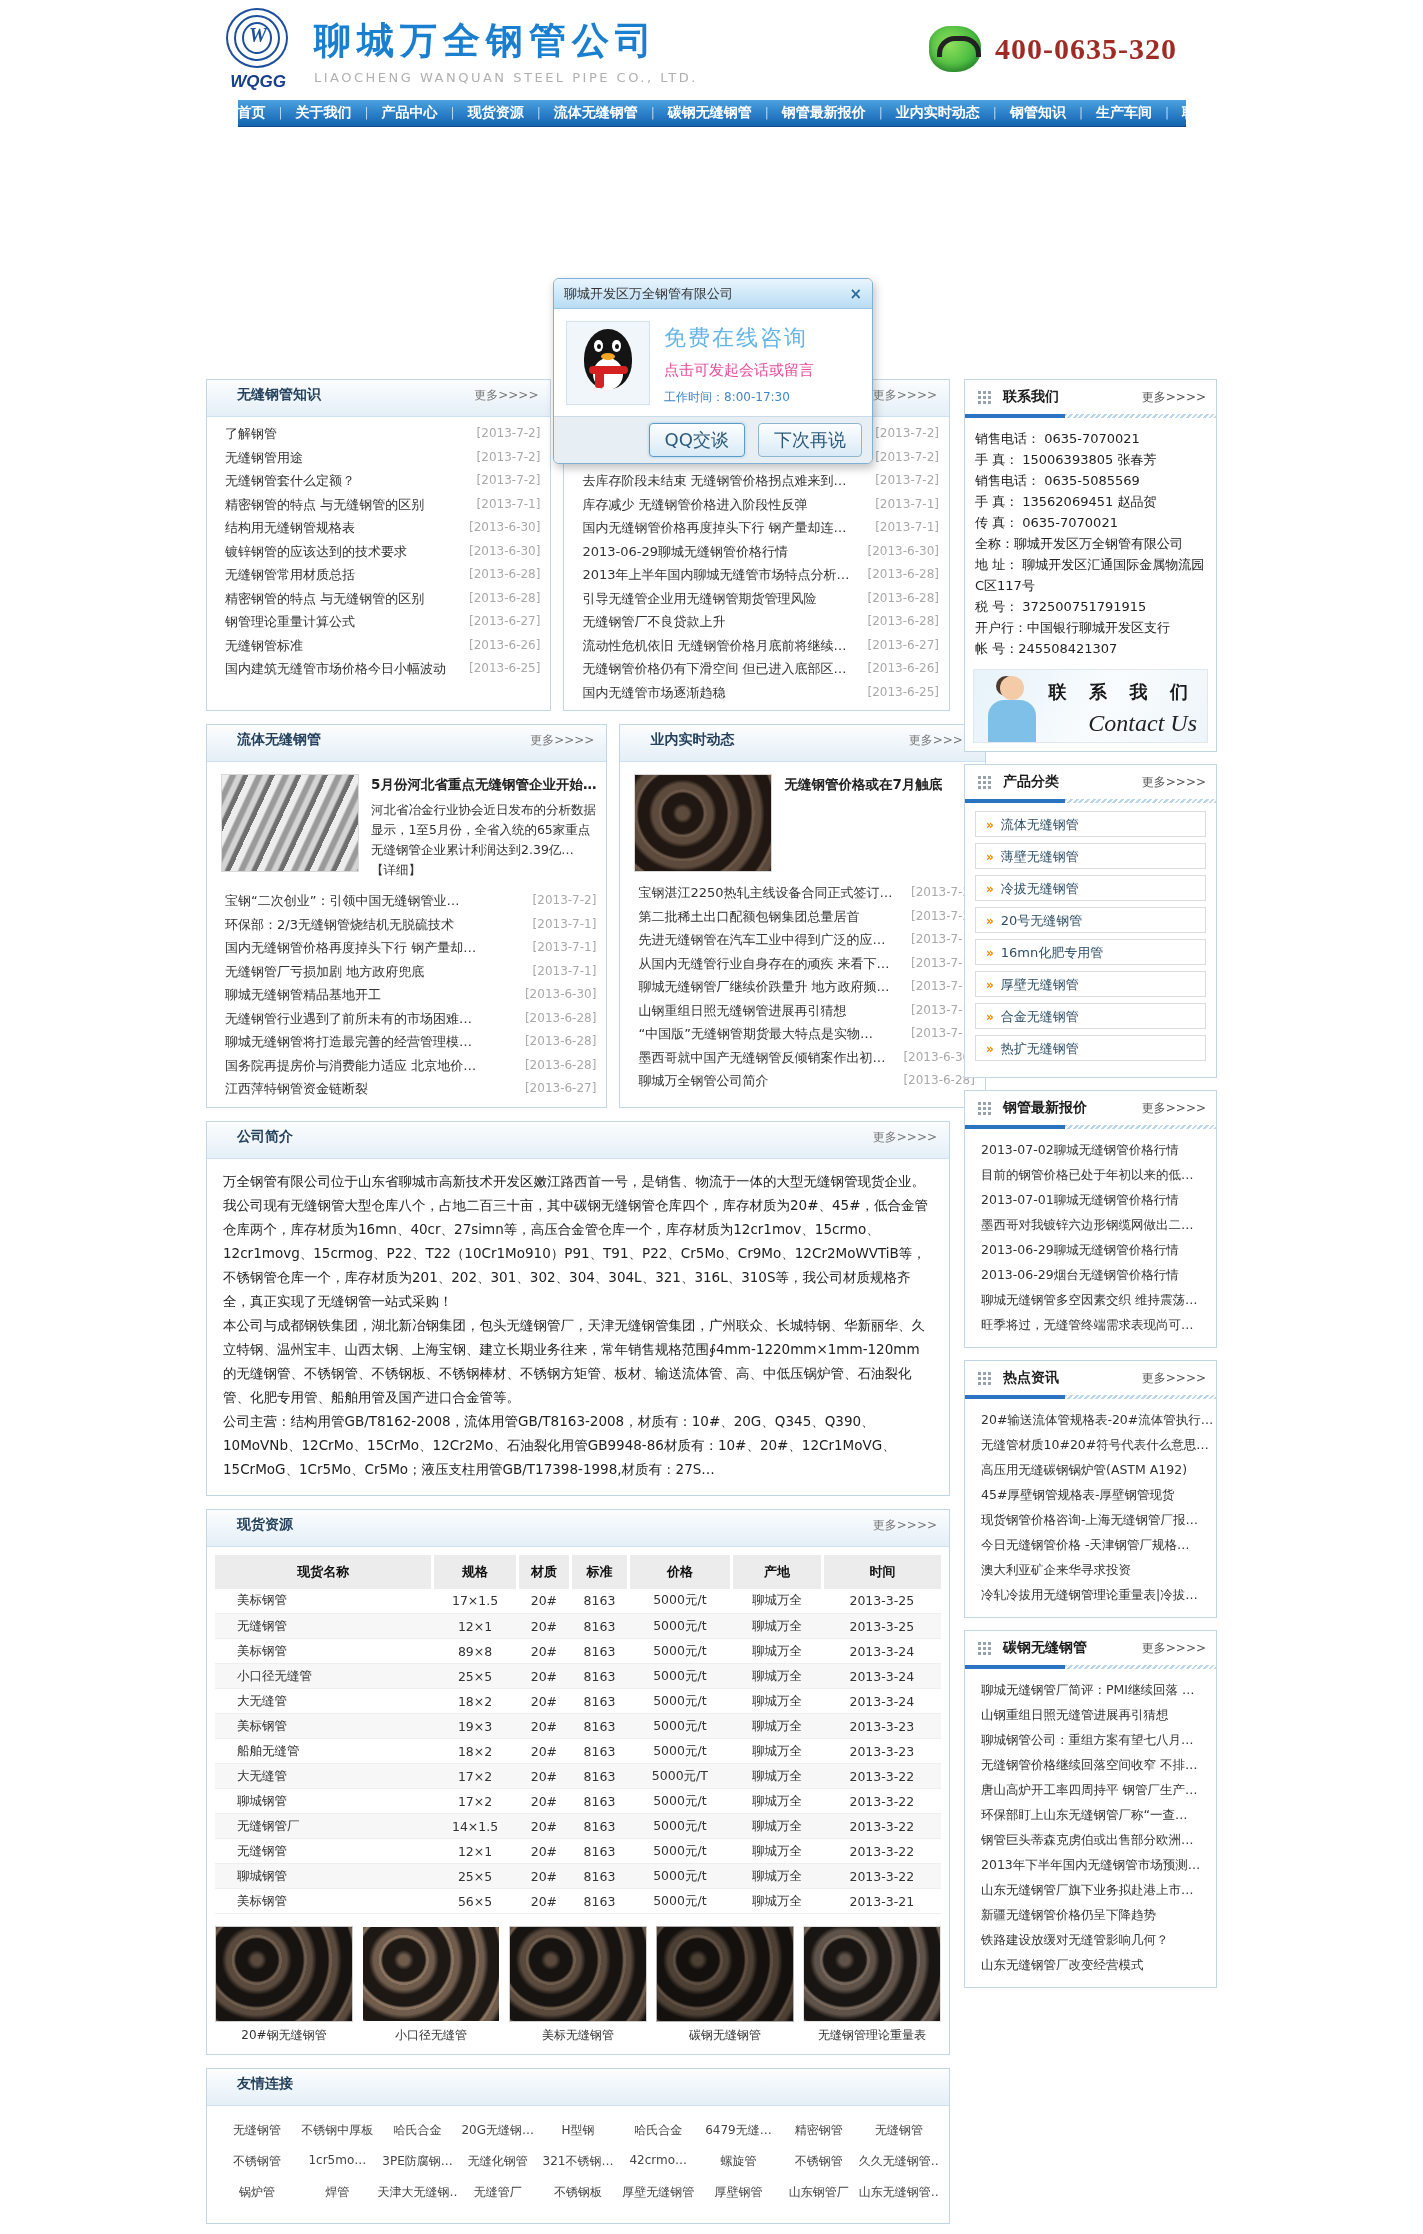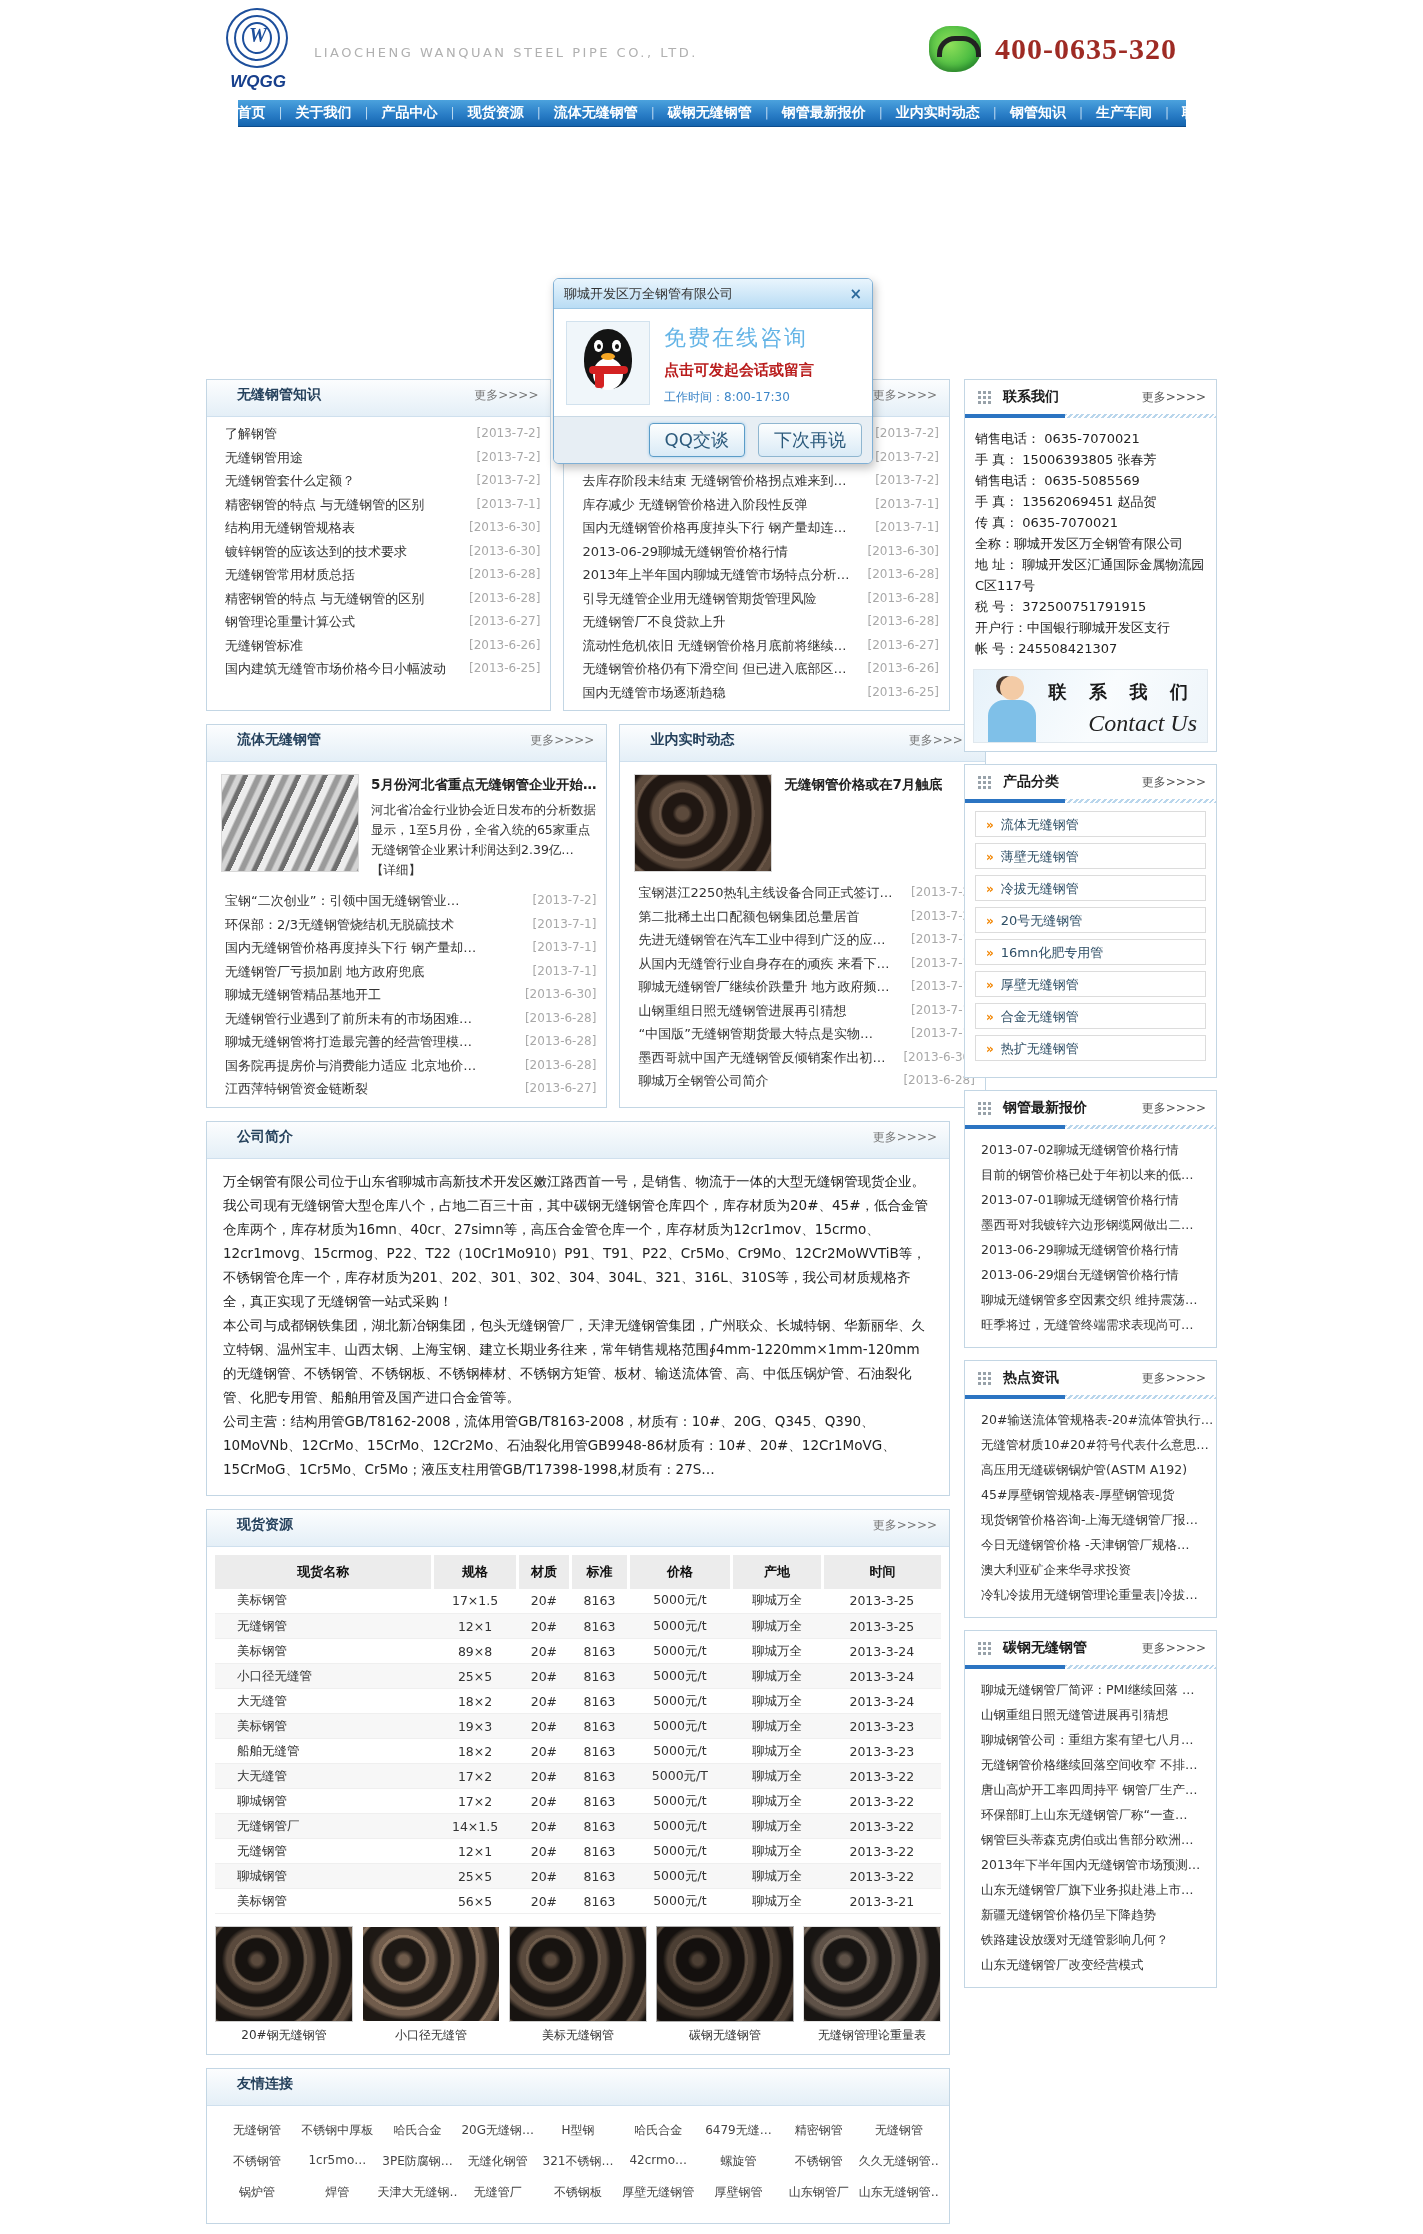--- a/index.html
+++ b/index.html
@@ -120,21 +120,21 @@
   .pg-body { left:17px; top:7px; width:48px; height:60px; background:#141414; border-radius:50% 50% 46% 46%; }
   .pg-belly { left:26px; top:36px; width:30px; height:32px; background:#fff; border-radius:50%; }
   .pg-eye { top:18px; width:9px; height:12px; background:#fff; border-radius:50%; box-shadow:inset 0 3px 0 -1px #fff; }
   .pg-eye::after { content:""; position:absolute; left:2.5px; top:4px; width:4px; height:5px; background:#111; border-radius:50%; }
   .pg-eye.l { left:27px; } .pg-eye.r { left:45px; }
   .pg-beak { left:34px; top:31px; width:14px; height:7px; background:#f5a623; border-radius:50%; }
   .pg-scarf { left:22px; top:44px; width:39px; height:8px; background:#d42222; border-radius:4px; }
   .pg-scarf::after { content:""; position:absolute; left:6px; top:6px; width:9px; height:16px; background:#d42222; border-radius:3px; }
   .qq-txt { padding-top:2px; min-width:0; }
   .qq-headline { font-size:22px; color:#64b4e6; letter-spacing:2px; }
-  .qq-sub { font-size:15px; color:#b91c1c; margin-top:8px;font-weight:bold; }
+  .qq-sub { font-size:15px; color:#ec4899; margin-top:8px; }
   .qq-time { font-size:12px; color:#3e86c8; margin-top:9px; }
   .qq-ft { background:#e7eef4; border-top:1px solid #c9d9e5; padding:6px 10px; text-align:right; }
   .qq-btn { font-size:18px; color:#2c5a7c; background:linear-gradient(#fdfefe,#d9eaf6); border:1px solid #8fb6d0; border-radius:4px; padding:4px 15px; margin-left:8px; cursor:pointer; font-family:inherit; }
   .qq-btn.primary { border-color:#5a9cc8; box-shadow:0 0 3px #9cc8e8; }
 </style>
 </head>
 <body>
 
 <div class="page">
 
@@ -142,20 +142,21 @@
     <div class="logo">
       <div class="logo-mark">
         <span class="ell e1"></span>
           <span class="ell e2"></span>
           <span class="ell e3"></span>
         <span class="logo-w">W</span>
       </div>
       <div class="logo-wqgg">WQGG</div>
     </div>
     <div class="brand">
+      <div class="brand-cn">聊城万全钢管公司</div>
       <div class="brand-en">LIAOCHENG WANQUAN STEEL PIPE CO., LTD.</div>
     </div>
     <div class="hotline">
       <span class="phone-icon"></span>
       <span class="hotline-num">400-0635-320</span>
     </div>
   </header>
 
   <nav class="mainnav">
     <span class="nav-cap"></span>

